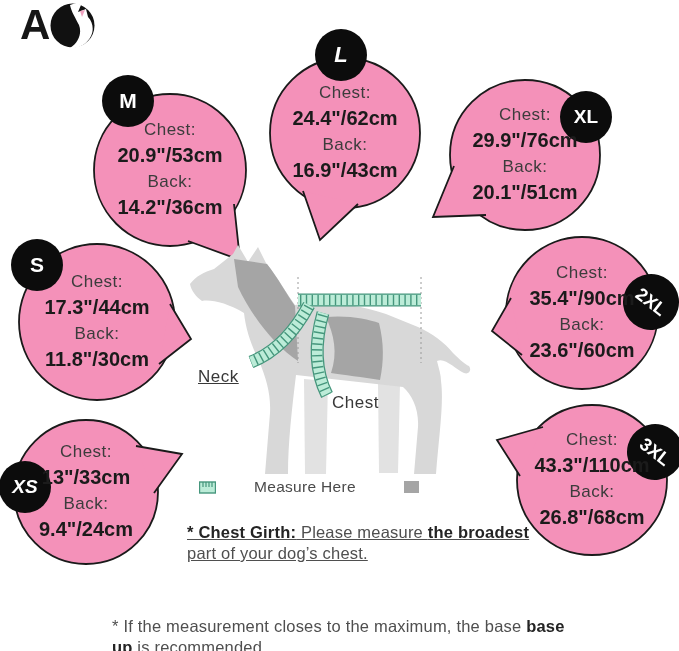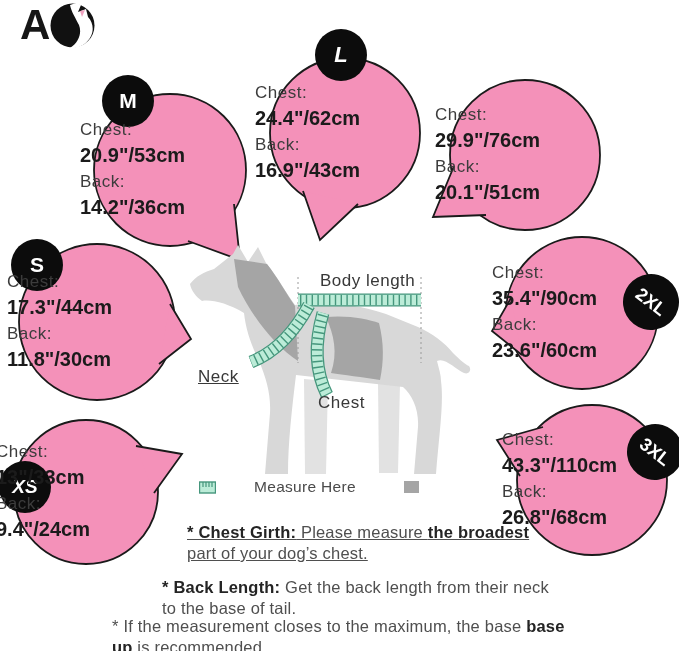--- a/index.html
+++ b/index.html
@@ -7,21 +7,21 @@
     position:relative;width:679px;height:651px;background:#fff;overflow:hidden;
     font-family:"Liberation Sans", sans-serif;
   }
   
   .logo{position:absolute;left:20px;top:1px;display:flex;align-items:center;
         font-weight:bold;font-size:42px;letter-spacing:-1px;color:#161616;}
   .logo .o-icon{width:45px;height:45px;margin:0 1px;}
   
   .bubble{position:absolute;width:200px;height:200px;overflow:visible;}
   .bubble svg.shape{position:absolute;left:0;top:0;overflow:visible;}
-  .bubble-text{position:absolute;left:10px;top:47px;width:180px;}
+  .bubble-text{position:absolute;left:10px;top:47px;width:180px;text-align:center;}
   .bt-label{font-size:17px;line-height:25px;color:#3c3c3c;letter-spacing:.5px;}
   .bt-value{font-size:20px;line-height:27px;font-weight:bold;color:#1b1b1b;}
   .badge{position:absolute;width:52px;height:52px;border-radius:50%;background:#0c0c0c;
          display:flex;align-items:center;justify-content:center;color:#fff;
          font-weight:bold;font-size:21px;}
   .badge.big{width:56px;height:56px;font-size:18px;}
   .badge.rot{transform:rotate(38deg);}
   .badge.it{font-style:italic;font-size:22px;}
   .badge.sm{font-size:19px;}
   
@@ -83,20 +83,23 @@
       <div class="bt-label">Back:</div>
       <div class="bt-value">16.9"/43cm</div>
     </div>
   </div>
 
   <div class="bubble" style="left:425px;top:55px;">
     <svg class="shape" width="200" height="200">
       <circle cx="100" cy="100" r="75" fill="#f491b9" stroke="#1a1a1a" stroke-width="1.8"></circle>
       <path d="M 61,160 L 8,162 L 29,111" fill="#f491b9" stroke="#1a1a1a" stroke-width="1.8"></path>
     </svg>
+    <div class="badge sm" style="left:135px;top:36px;">
+      <span>XL</span>
+    </div>
     <div class="bubble-text">
       <div class="bt-label">Chest:</div>
       <div class="bt-value">29.9"/76cm</div>
       <div class="bt-label">Back:</div>
       <div class="bt-value">20.1"/51cm</div>
     </div>
   </div>
 
   <div class="bubble" style="left:-3px;top:222px;">
     <svg class="shape" width="200" height="200">
@@ -194,38 +197,36 @@
       <path d="M 121,64 C 106,91 86,110 63,119" stroke="#45967c" stroke-width="10.5" fill="none" stroke-dasharray="1.4 4.4"></path>
     </g>
 
     <g>
       <path d="M 135,70 C 127,98 126,126 139,152" stroke="#45967c" stroke-width="13" fill="none"></path>
       <path d="M 135,70 C 127,98 126,126 139,152" stroke="#bcecd8" stroke-width="10.5" fill="none"></path>
       <path d="M 135,72 C 127,99 126,126 139,152" stroke="#45967c" stroke-width="10.5" fill="none" stroke-dasharray="1.4 4.4"></path>
     </g>
   </svg>
 
-  <div class="diag-label" style="left:320px;top:271px;">Body length</div>
   <div class="diag-label" style="left:198px;top:367px;text-decoration:underline;">Neck</div>
-  <div class="diag-label" style="left:318px;top:393px;">Chest</div>
+  <div class="diag-label" style="left:332px;top:393px;">Chest</div>
 
   <div class="legend">
     <svg width="17" height="13">
       <rect x="0.5" y="1" width="16" height="11" fill="#bcecd8" stroke="#45967c" stroke-width="1.4"></rect>
       <line x1="4" y1="1" x2="4" y2="6" stroke="#45967c" stroke-width="1.2"></line>
       <line x1="7" y1="1" x2="7" y2="6" stroke="#45967c" stroke-width="1.2"></line>
       <line x1="10" y1="1" x2="10" y2="6" stroke="#45967c" stroke-width="1.2"></line>
       <line x1="13" y1="1" x2="13" y2="6" stroke="#45967c" stroke-width="1.2"></line>
     </svg>
     <span class="swatch-gap"></span>
     <span>Measure Here</span>
     <span class="item-gap"></span>
     <span class="gray-swatch"></span>
     <span class="swatch-gap"></span>
   </div>
 
   <div class="note n1"><b>* Chest Girth:</b><span> Please measure </span><b>the broadest</b><span> part of your dog’s chest.</span></div>
 
-  <div class="note n2"><b>* Back Length:</b><span> Get the back length from their neck to the base of tail.</span></div>
 
   <div class="note n3"><span>* If the measurement closes to the maximum, the base </span><b>base up</b><span> is recommended.</span></div>
 
 </div>
 
 </body></html>

